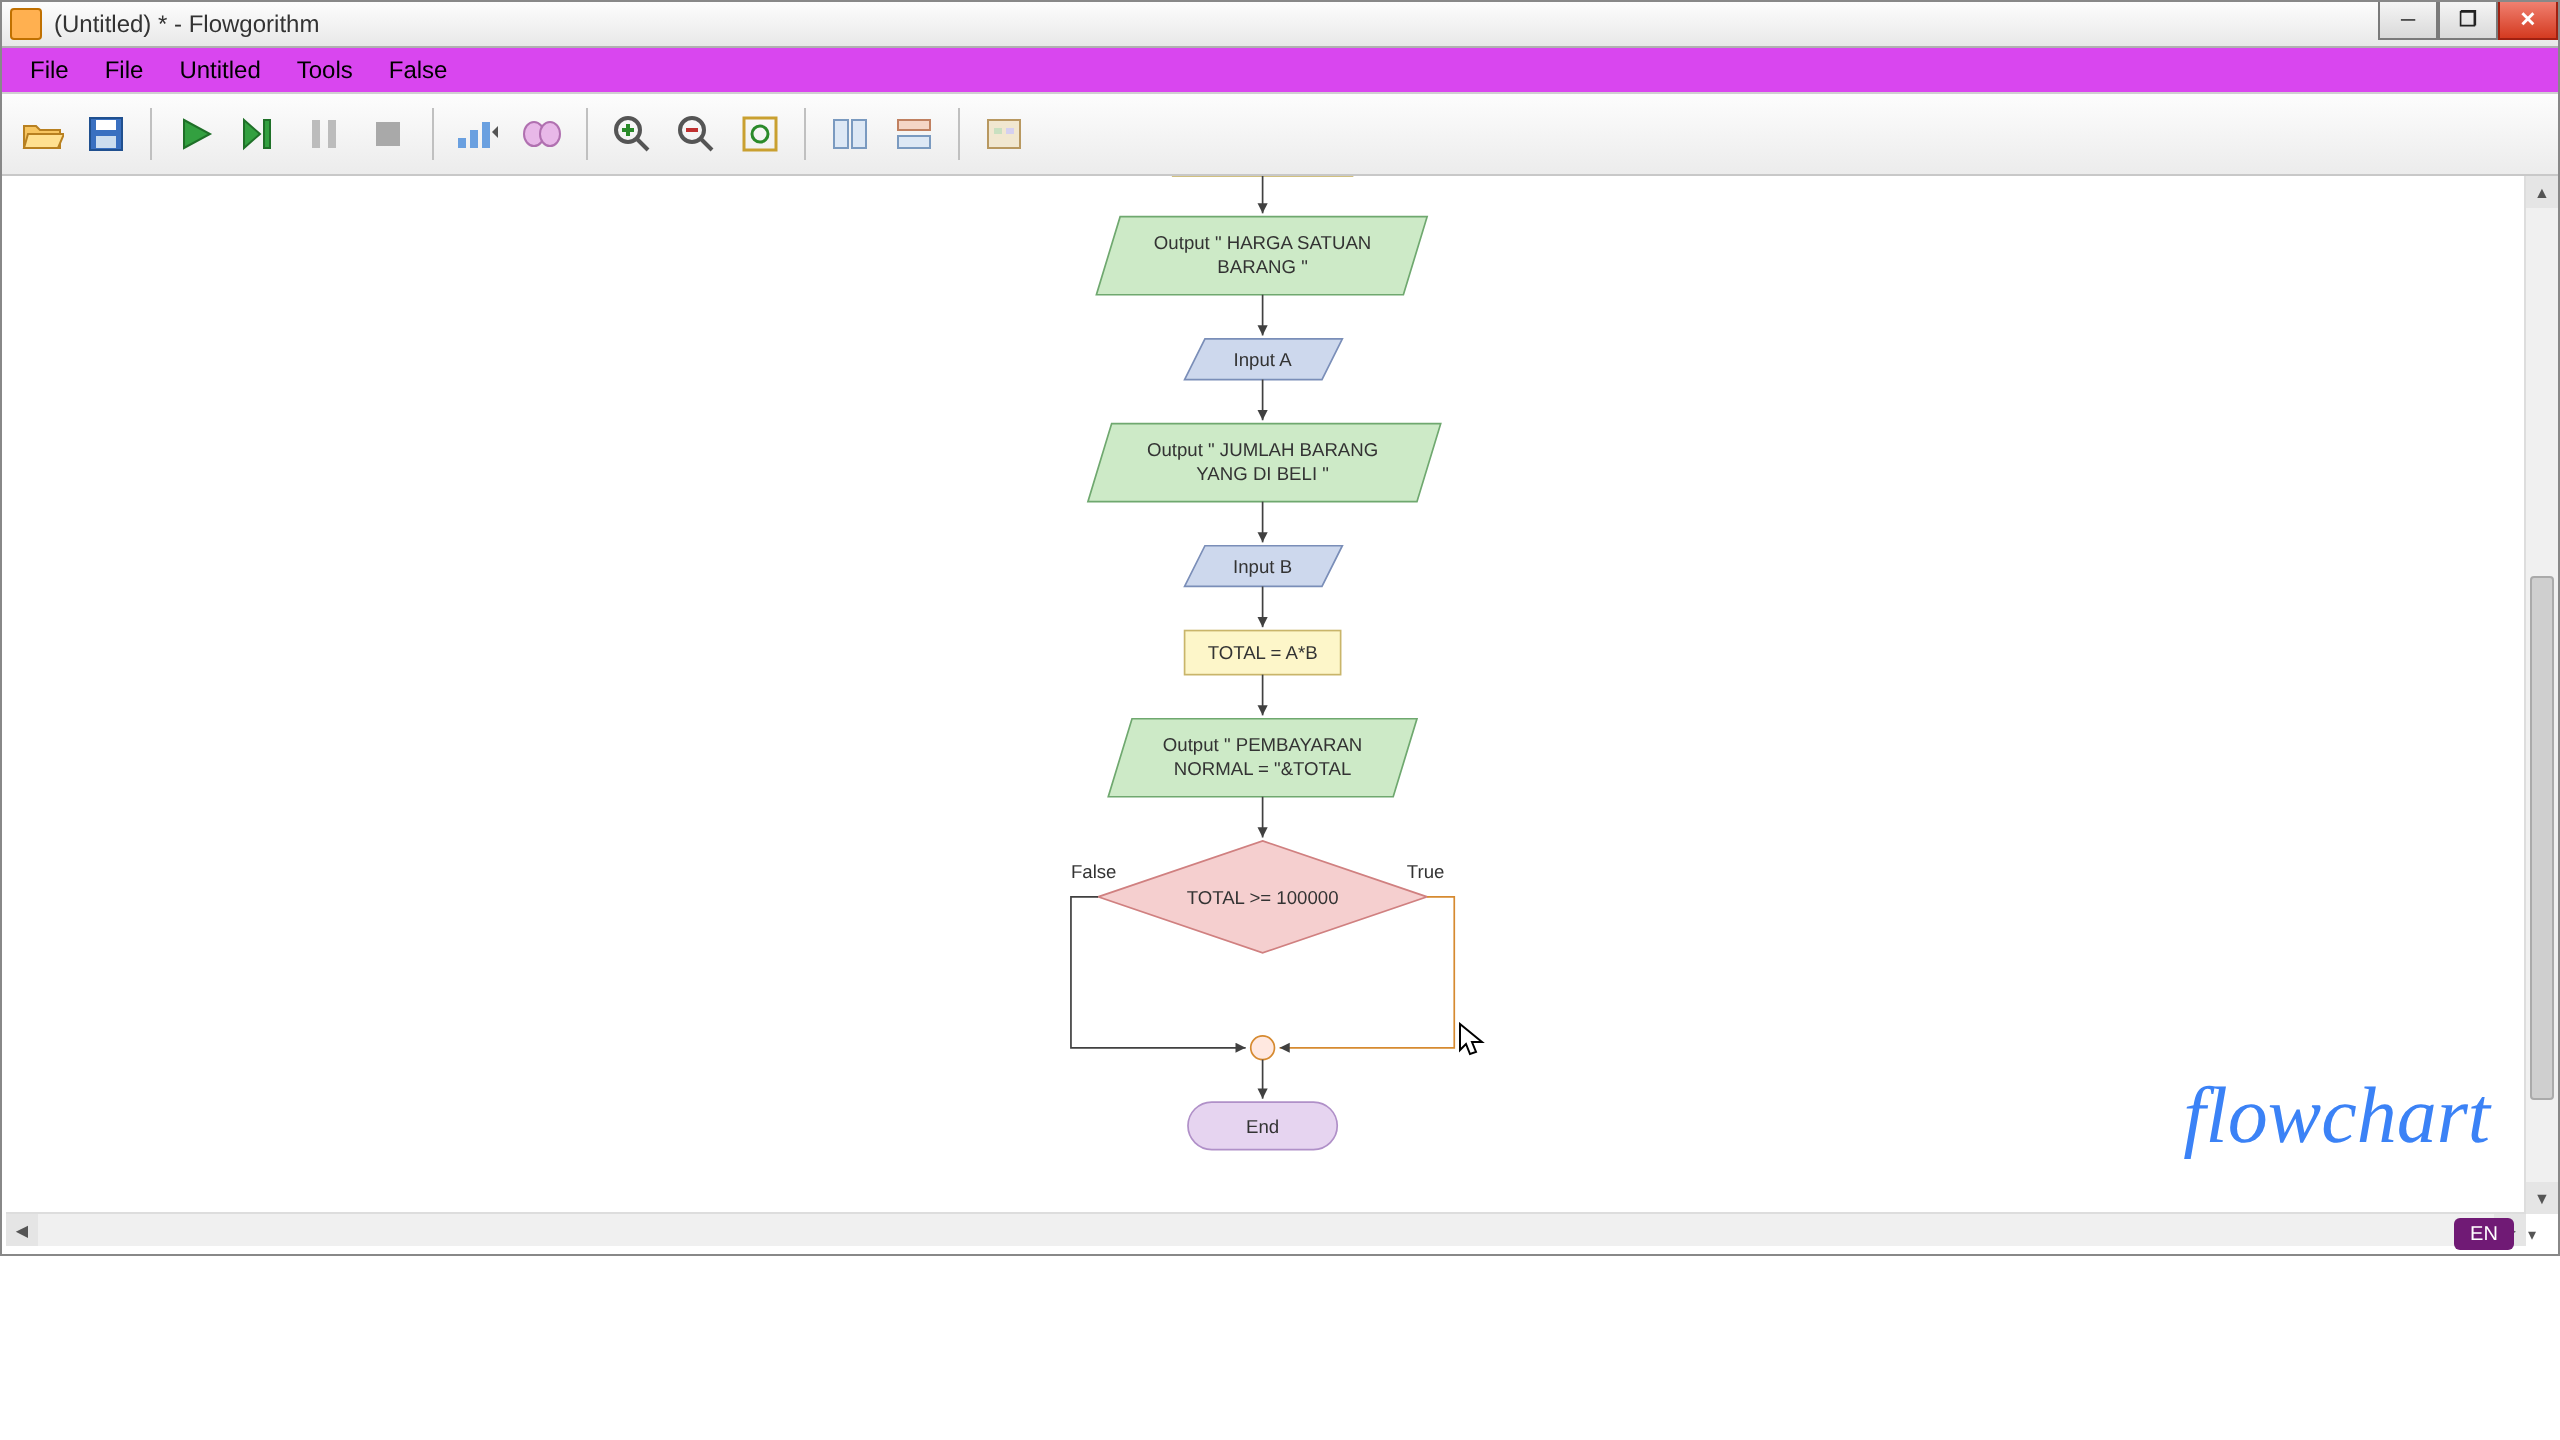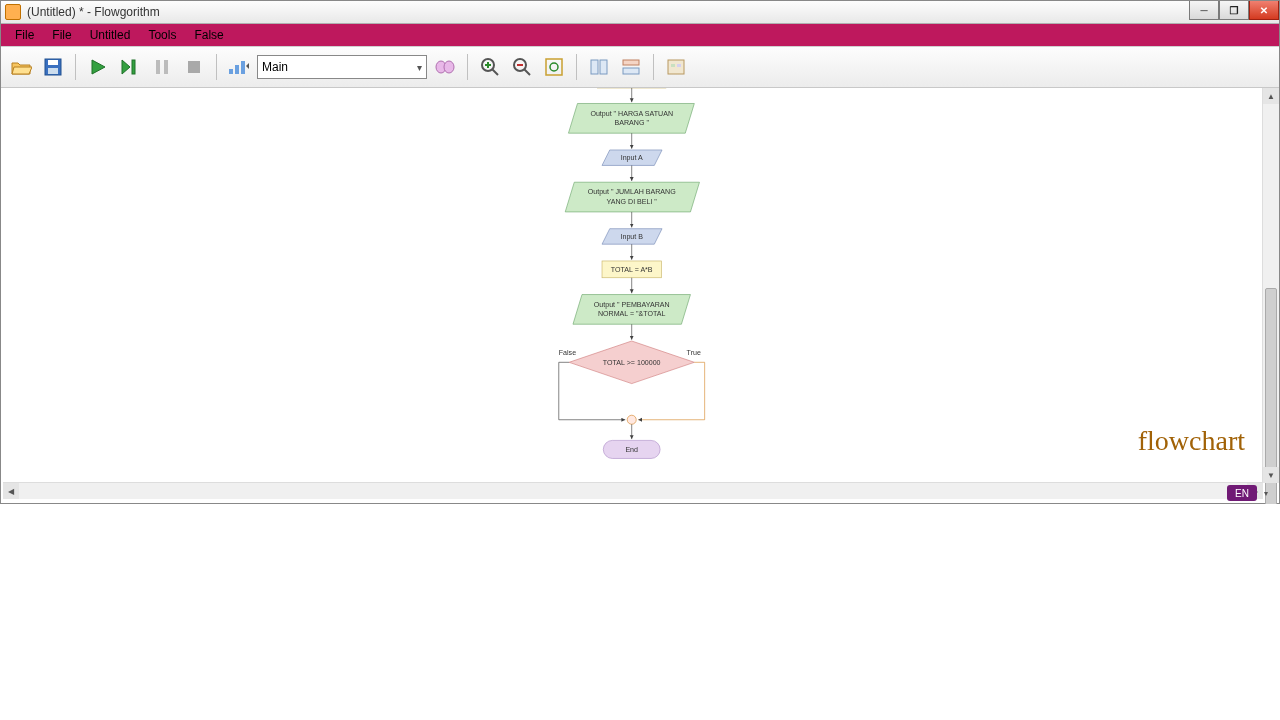--- a/index.html
+++ b/index.html
@@ -1,43 +1,43 @@
 <!DOCTYPE html>
 <html><head>
 <meta charset="utf-8">
 <style>
 html,body{margin:0;padding:0;font-family:"Segoe UI",Tahoma,sans-serif;font-size:12px;background:#fff;color:#000;overflow:hidden}
-.window{width:1280px;height:504px;position:relative;background:#fff;border:1px solid #888;box-sizing:border-box}
+.window{width:1280px;height:628px;position:relative;background:#fff;border:1px solid #888;box-sizing:border-box}
 .titlebar{height:22px;background:linear-gradient(#fdfdfd,#e8e8e8);border-bottom:1px solid #b0b0b0;display:flex;align-items:center;padding:0 4px;position:relative}
 .titlebar .ico{width:14px;height:14px;background:#ffb050;border:1px solid #c07000;border-radius:2px;margin-right:6px}
 .titlebar .title{font-size:12px;color:#333}
 .winbtns{position:absolute;right:0;top:0;display:flex}
 .winbtn{width:28px;height:18px;border:1px solid #7a7a7a;border-top:none;background:linear-gradient(#f5f5f5,#d9d9d9);display:flex;align-items:center;justify-content:center;font-size:10px;font-weight:bold;color:#222;cursor:pointer}
 .winbtn.close{background:linear-gradient(#f08070,#d43a20);color:#fff;border-color:#a02010}
-.menubar{height:22px;background:#be185d;border-bottom:1px solid #d0d0d0;display:flex;align-items:center;padding:0 6px;gap:2px}
+.menubar{height:22px;background:#d946ef;border-bottom:1px solid #d0d0d0;display:flex;align-items:center;padding:0 6px;gap:2px}
 .menuitem{padding:2px 8px;cursor:pointer}
 .toolbar{height:40px;background:linear-gradient(#fdfdfd,#ececec);border-bottom:1px solid #c8c8c8;display:flex;align-items:center;padding:0 6px;gap:4px}
 .tbtn{width:28px;height:28px;display:flex;align-items:center;justify-content:center;cursor:pointer;border-radius:2px}
 .sep{width:1px;height:26px;background:#c0c0c0;margin:0 4px}
 .combo{width:160px;height:22px;border:1px solid #888;background:#fff;display:flex;align-items:center;padding:0 4px;font-size:12px;position:relative;cursor:pointer}
 .combo::after{content:"▾";position:absolute;right:4px;font-size:10px;color:#555}
 .canvas-wrap{position:absolute;top:87px;left:2px;right:16px;bottom:20px;background:#fff;overflow:hidden}
 .vscroll{position:absolute;top:87px;right:0;bottom:20px;width:16px;background:#f0f0f0;border-left:1px solid #ddd}
 .vscroll .arrow{height:16px;background:#e5e5e5;display:flex;align-items:center;justify-content:center;font-size:8px;color:#555;cursor:pointer}
 .vscroll .thumb{position:absolute;left:2px;right:2px;top:200px;height:260px;background:#cfcfcf;border:1px solid #aaa;border-radius:2px;cursor:pointer}
 .hscroll{position:absolute;left:2px;right:16px;bottom:4px;height:16px;background:#f0f0f0;border-top:1px solid #ddd}
 .hscroll .arrow{width:16px;height:16px;background:#e5e5e5;display:inline-flex;align-items:center;justify-content:center;font-size:8px;color:#555;cursor:pointer;position:absolute}
 .hscroll .arrow.l{left:0}.hscroll .arrow.r{right:0}
 .lang-badge{position:absolute;right:22px;bottom:2px;width:30px;height:16px;background:#701a75;color:#fff;border-radius:3px;display:flex;align-items:center;justify-content:center;font-size:10px;cursor:pointer}
 .lang-arrow{position:absolute;right:6px;bottom:2px;width:14px;height:16px;display:flex;align-items:center;justify-content:center;font-size:8px;color:#555;cursor:pointer}
 .flowchart{position:absolute;inset:0}
 .flowchart svg{width:100%;height:100%}
 .nodetext{font-family:Tahoma,Arial,sans-serif;font-size:11px;fill:#333;text-anchor:middle}
 .smalltext{font-family:Tahoma,Arial,sans-serif;font-size:11px;fill:#333}
-.watermark{position:absolute;right:18px;bottom:26px;font-family:"Brush Script MT","Segoe Script",cursive;font-size:28px;color:#a16207;pointer-events:none}
+.watermark{position:absolute;right:18px;bottom:26px;font-family:"Brush Script MT","Segoe Script",cursive;font-size:40px;color:#3b82f6;font-style:italic;pointer-events:none}
 .cursor{position:absolute;width:14px;height:18px;pointer-events:none}
 </style>
 </head>
 <body>
 
 <div class="window">
 
   <div class="titlebar">
     <div class="ico"></div>
     <div class="title">(Untitled) * - Flowgorithm</div>
@@ -95,23 +95,20 @@
       </div>
     <div class="sep"></div>
     <div class="tbtn">
         <svg width="24" height="20">
           <rect x="2" y="12" width="4" height="5" fill="#6aa0e0"></rect>
           <rect x="8" y="8" width="4" height="9" fill="#6aa0e0"></rect>
           <rect x="14" y="4" width="4" height="13" fill="#6aa0e0"></rect>
           <path d="M22 6l-3 3 3 3z" fill="#555"></path>
         </svg>
       </div>
-    <div class="combo">
-        <span>Main</span>
-      </div>
     <div class="tbtn">
         <svg width="22" height="16">
           <ellipse cx="7" cy="8" rx="5" ry="6" fill="#e8b8e8" stroke="#b070b0"></ellipse>
           <ellipse cx="15" cy="8" rx="5" ry="6" fill="#e8b8e8" stroke="#b070b0"></ellipse>
         </svg>
       </div>
     <div class="sep"></div>
     <div class="tbtn">
         <svg width="20" height="20">
           <circle cx="8" cy="8" r="6" fill="none" stroke="#555" stroke-width="2"></circle>

